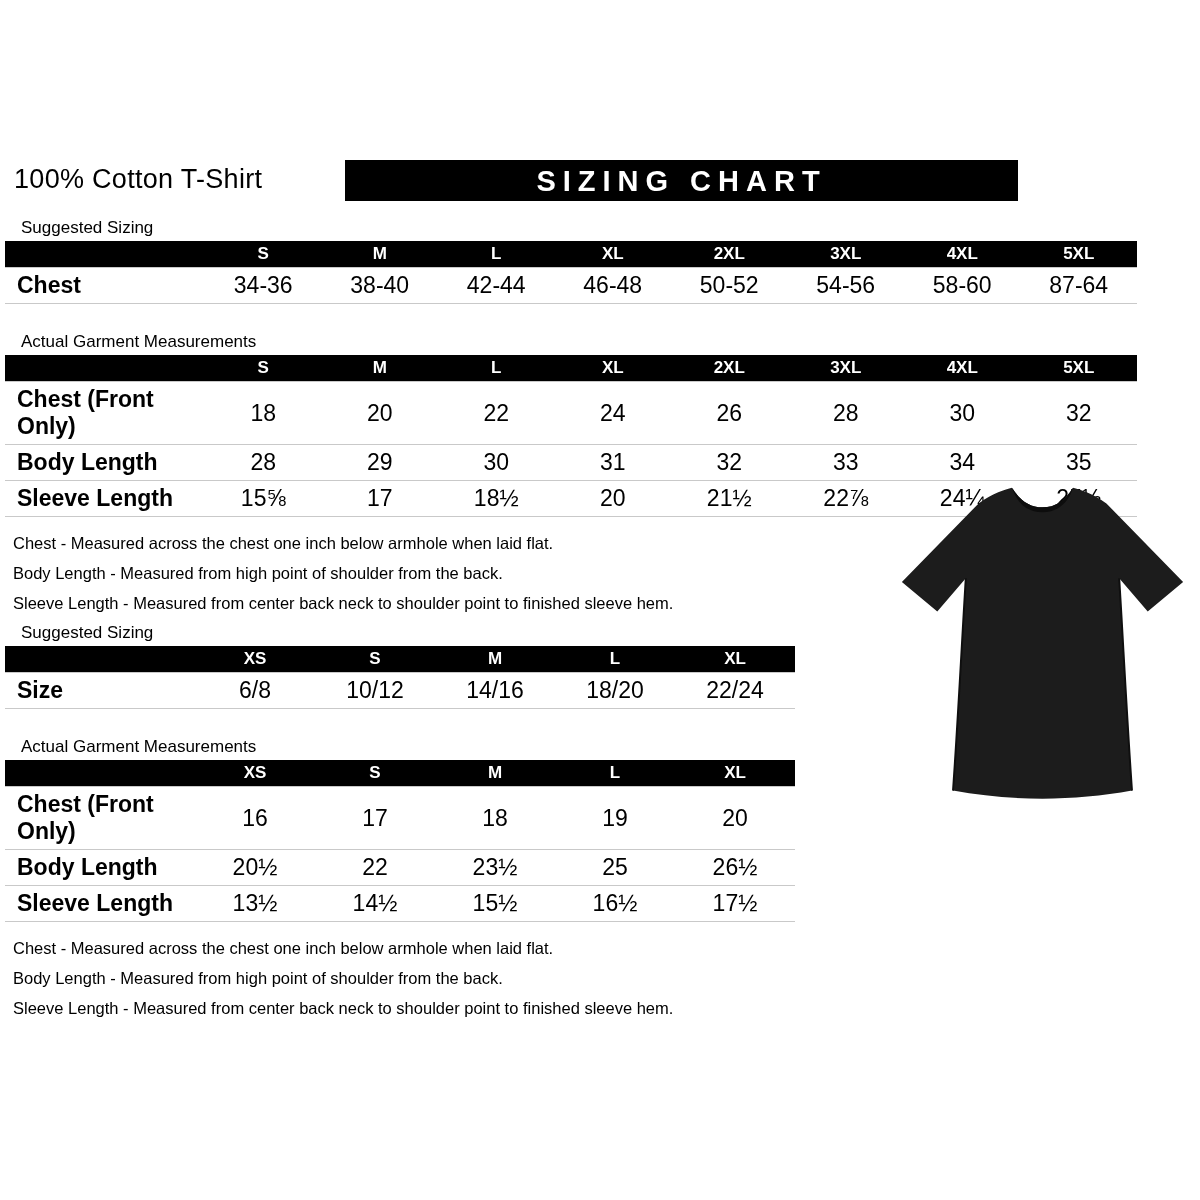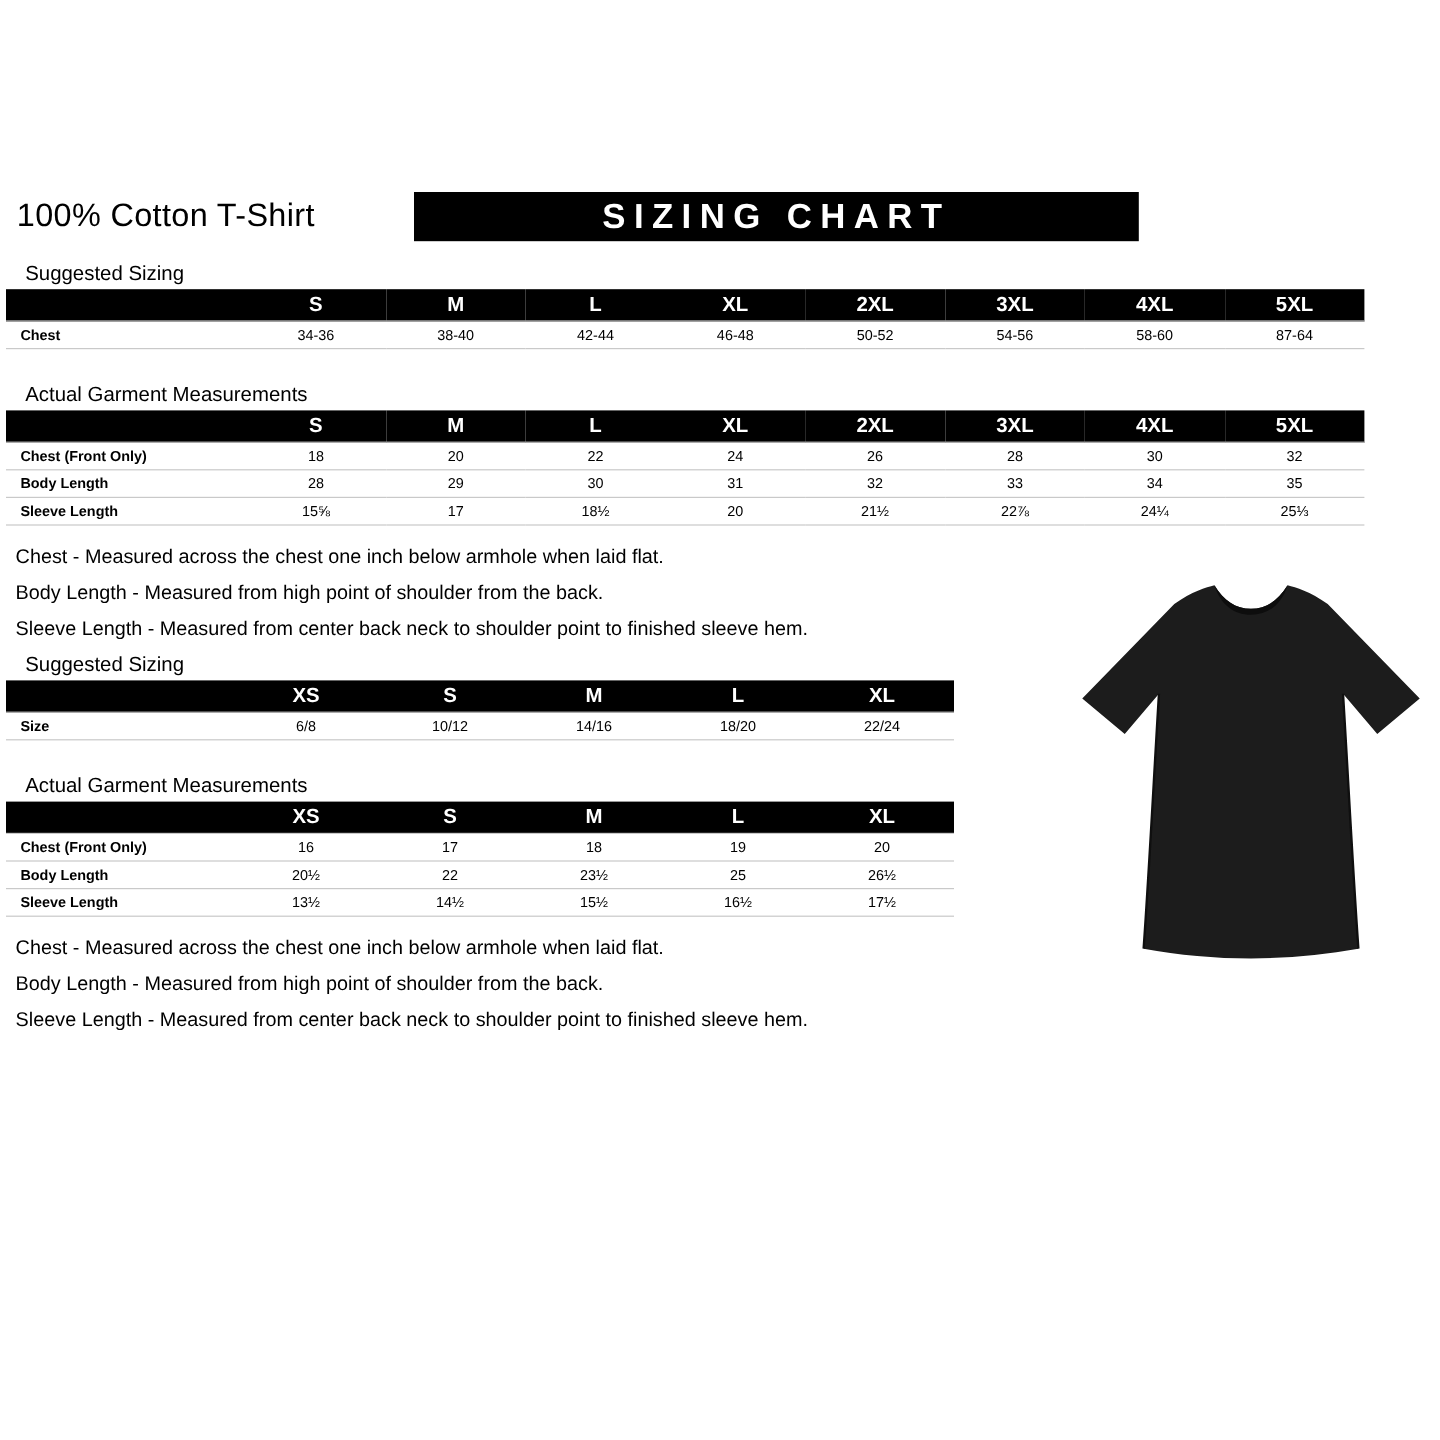--- a/index.html
+++ b/index.html
@@ -5,37 +5,37 @@
   html,body { margin:0; padding:0; }
   body {
     width:1200px; height:1200px; background:#ffffff; color:#000;
     font-family:"Liberation Sans", sans-serif; position:relative; overflow:hidden;
   }
   .page { position:relative; padding:160px 0 0 5px; width:1195px; box-sizing:border-box; }
 
   .header-row { position:relative; height:50px; }
   .adult-title { font-size:27px; font-weight:400; margin:0; position:absolute; left:9px; top:4px; letter-spacing:0.3px; }
   .banner {
-    position:absolute; left:340px; top:0; width:604px; height:41px;
+    position:absolute; left:340px; top:0; width:673px; height:41px;
     background:#000; color:#fff; font-weight:700; font-size:29px;
     letter-spacing:7px; text-align:center; line-height:42px;
   }
 
   .section-label { font-size:17px; margin:8px 0 3px 16px; }
   .section-label.gap { margin-top:28px; }
 
   table { border-collapse:collapse; table-layout:fixed; }
   .adult-table { width:1132px; }
   .youth-table { width:790px; }
   th {
     background:#000; color:#fff; font-weight:700; font-size:17px;
     padding:3px 0; text-align:center;
   }
   td {
-    font-size:12px; padding:4px 0; text-align:center;
+    font-size:23px; padding:4px 0; text-align:center;
     border-top:1px solid #c9c9c9; border-bottom:1px solid #c9c9c9;
   }
   td.row-label { text-align:left; padding-left:12px; font-weight:700; }
   .label-suffix { font-weight:700; }
 
   .notes { margin-top:16px; }
   .note { font-size:16.5px; margin:0 0 10px 8px; line-height:20px; }
 
   .youth-title { font-size:25px; font-weight:700; margin:24px 0 0 2px; }
 

